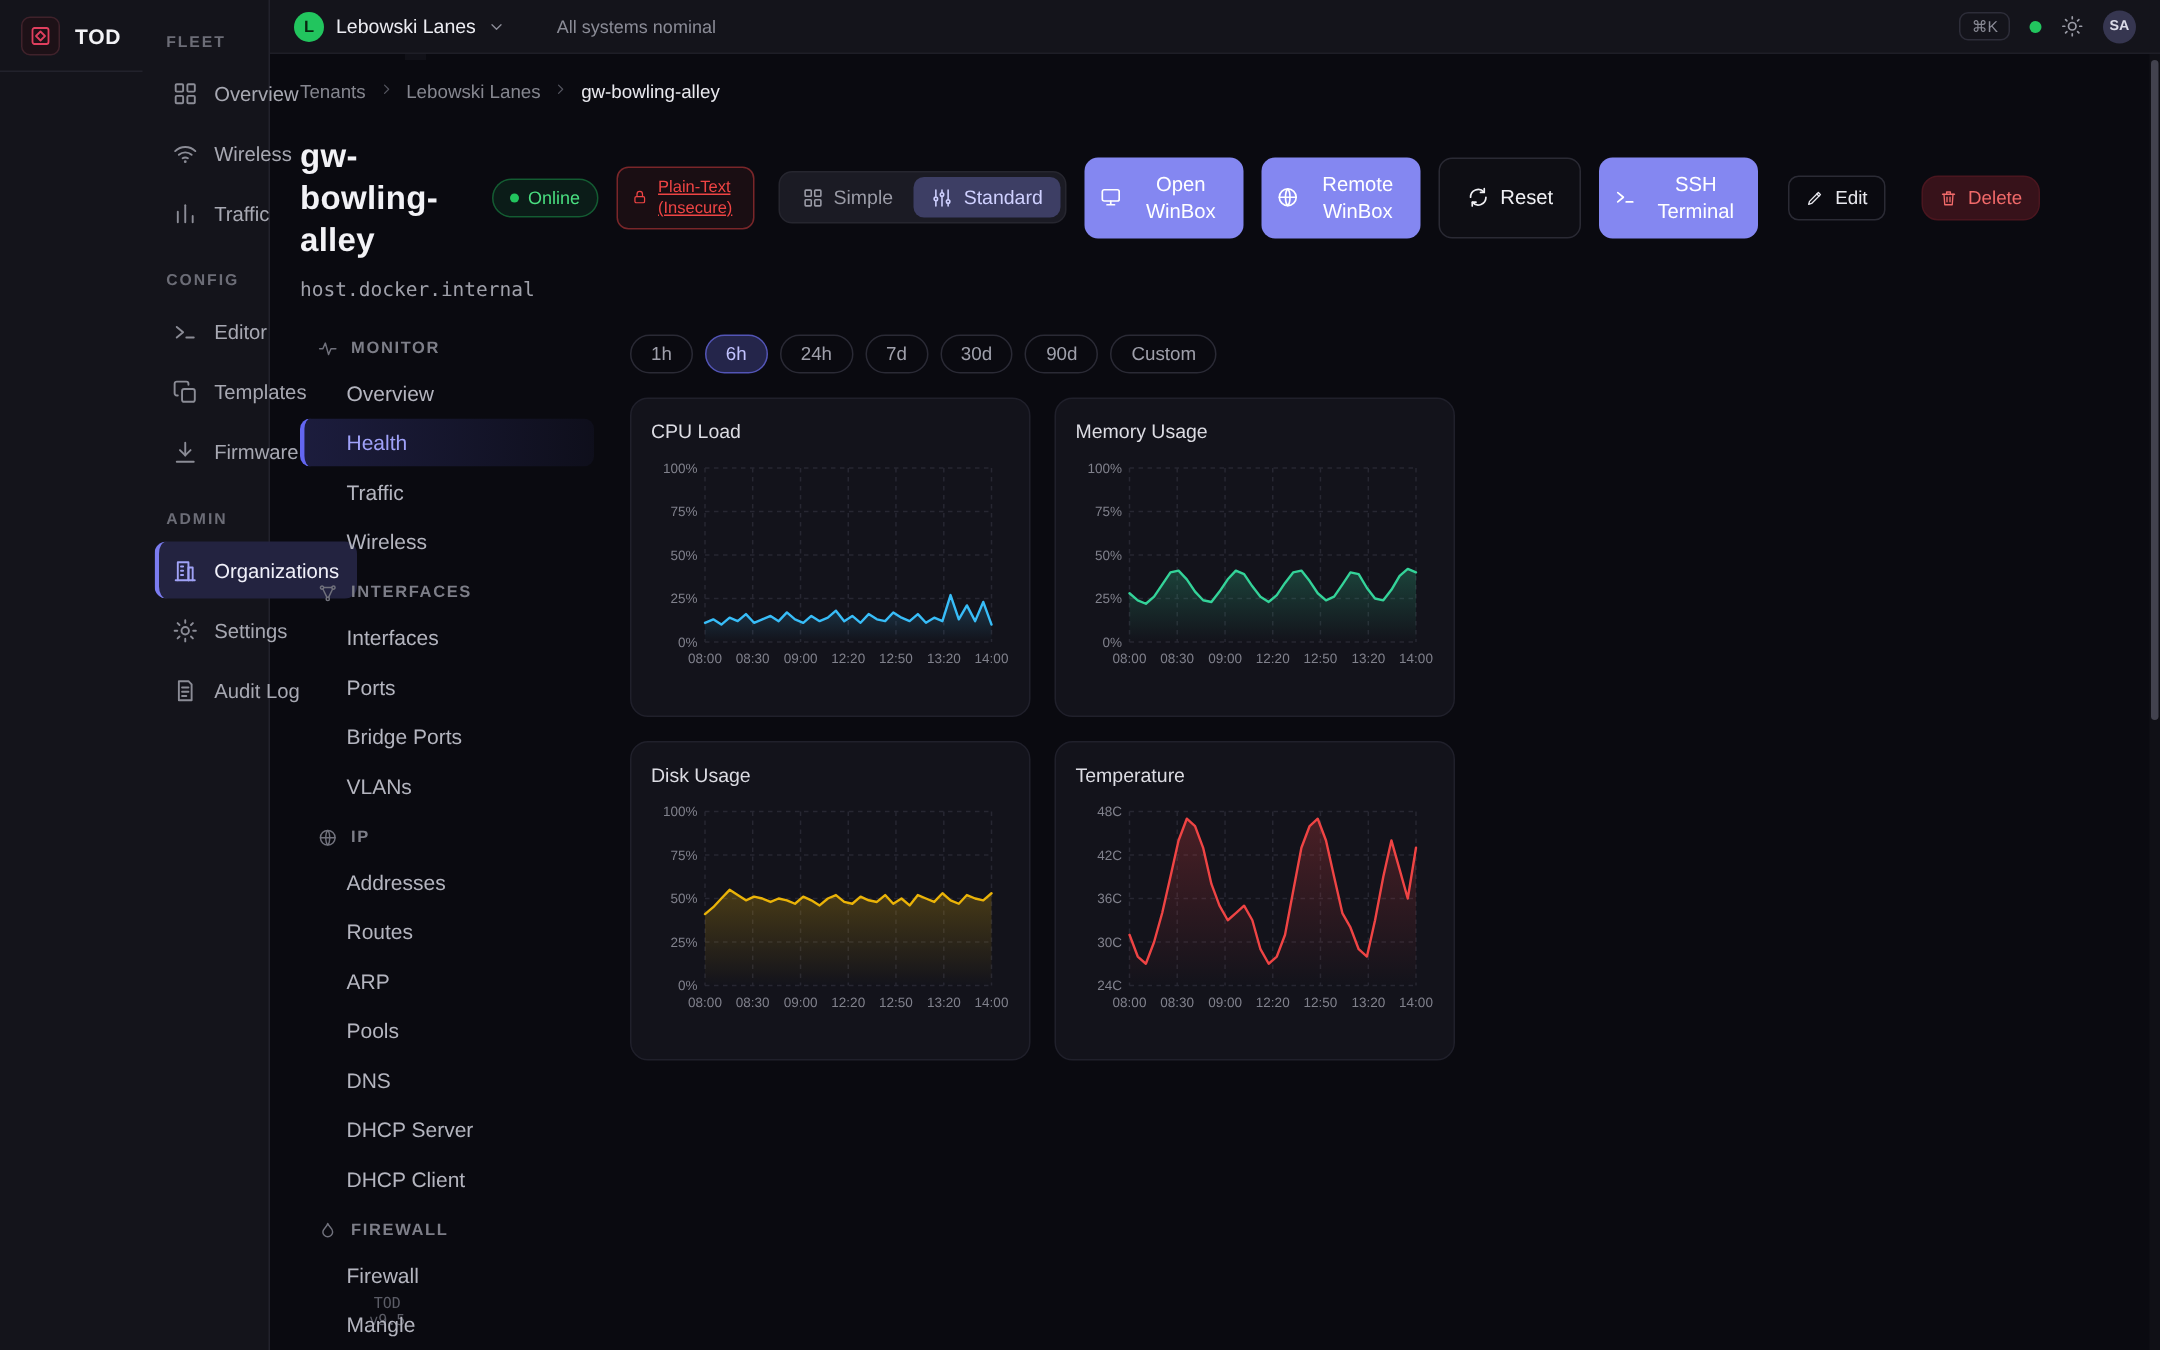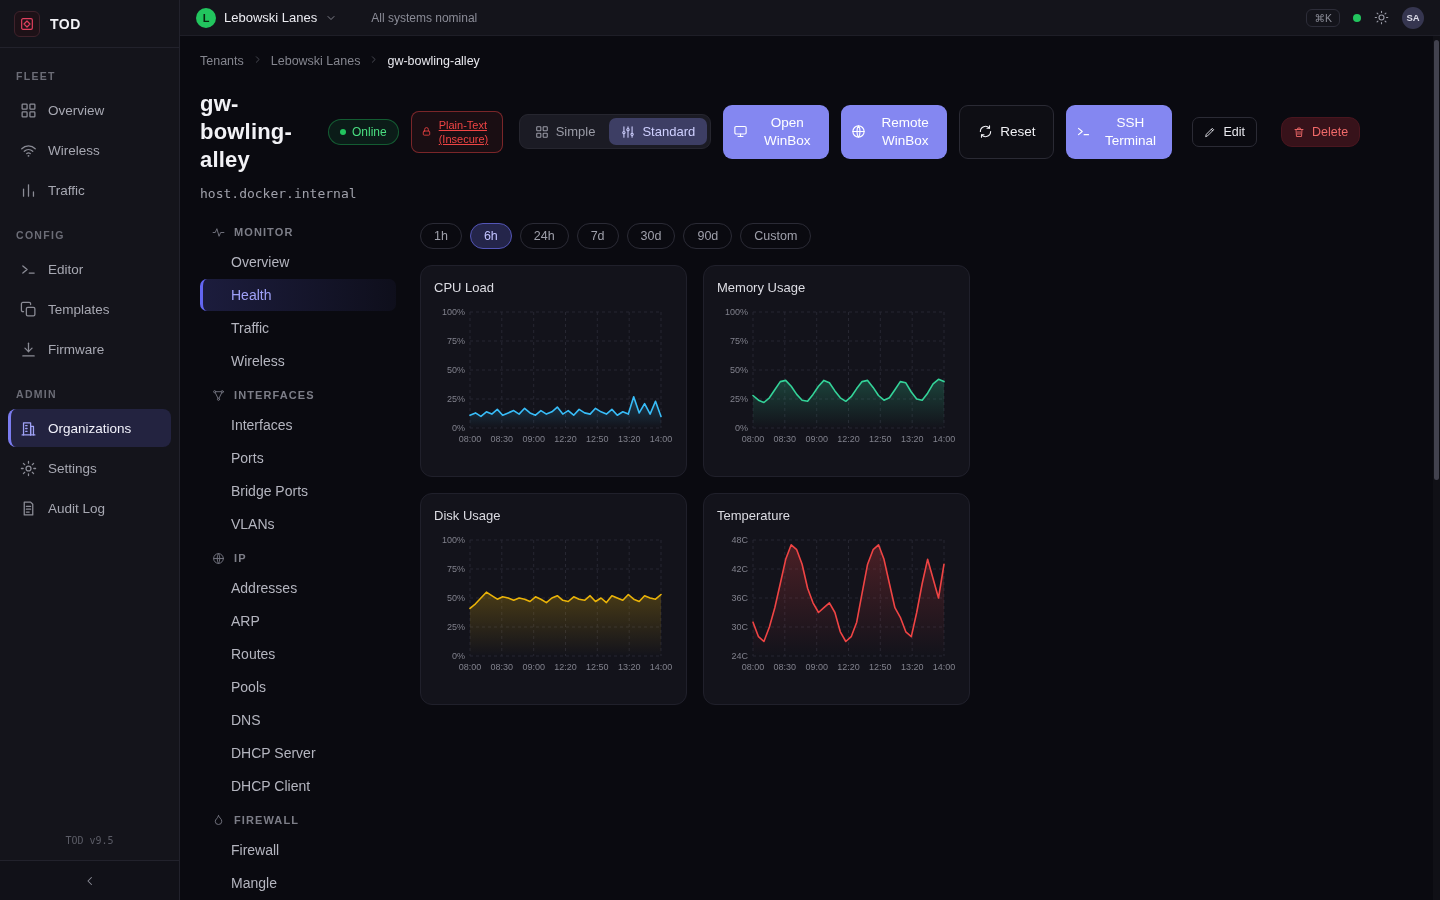--- a/index.html
+++ b/index.html
@@ -4,21 +4,21 @@
 <style>
   * { box-sizing: border-box; }
   html,body { margin:0; padding:0; width:1440px; height:900px; overflow:hidden;
     background:#0a0a10; color:#e6e6ec; font-family:"Liberation Sans", sans-serif; }
   button { font-family:inherit; cursor:pointer; }
   .ic svg { display:block; }
   .app { display:flex; width:1440px; height:900px; position:relative; }
 
   
   .sidebar { width:180px; background:#14141b; border-right:1px solid #22222c;
-    display:flex; flex-direction:column; flex-shrink:0; }
+    display:flex; flex-direction:row; flex-shrink:0; }
   .logo-row { height:48px; display:flex; align-items:center; gap:10px; padding:0 14px;
     border-bottom:1px solid #22222c; }
   .logo-icon { width:26px; height:26px; border-radius:6px; background:#1d1117;
     border:1px solid #40222b; color:#e03f5e; display:flex; align-items:center; justify-content:center; }
   .logo-icon svg { width:16px; height:16px; }
   .logo-text { font-size:14px; font-weight:700; letter-spacing:.5px; color:#f2f2f6; }
   #sidebar-nav { padding:4px 0 0; }
   .side-label { font-size:10.5px; font-weight:700; letter-spacing:1.3px; color:#6c6d77;
     padding:18px 16px 7px; }
   .side-item { display:flex; align-items:center; gap:11px; height:38px; margin:2px 8px;
@@ -416,22 +416,22 @@
               <span class="ic">
                 <svg viewBox="0 0 24 24" fill="none" stroke="currentColor" stroke-width="1.8" stroke-linecap="round" stroke-linejoin="round">
                   <circle cx="12" cy="12" r="9"></circle>
                   <path d="M3 12h18"></path>
                   <path d="M12 3c3.2 3.2 3.2 14.8 0 18M12 3c-3.2 3.2-3.2 14.8 0 18"></path>
                 </svg>
               </span>
               <span>IP</span>
             </div>
             <div class="subnav-item">Addresses</div>
+            <div class="subnav-item">Routes</div>
             <div class="subnav-item">ARP</div>
-            <div class="subnav-item">Routes</div>
             <div class="subnav-item">Pools</div>
             <div class="subnav-item">DNS</div>
             <div class="subnav-item">DHCP Server</div>
             <div class="subnav-item">DHCP Client</div>
             <div class="subnav-head">
               <span class="ic">
                 <svg viewBox="0 0 24 24" fill="none" stroke="currentColor" stroke-width="1.8" stroke-linecap="round" stroke-linejoin="round">
                   <path d="M12 3c.6 3.6 6 5.4 6 10.4A6 6 0 0 1 6 13.4C6 10 10.5 8.4 12 3z"></path>
                 </svg>
               </span>

